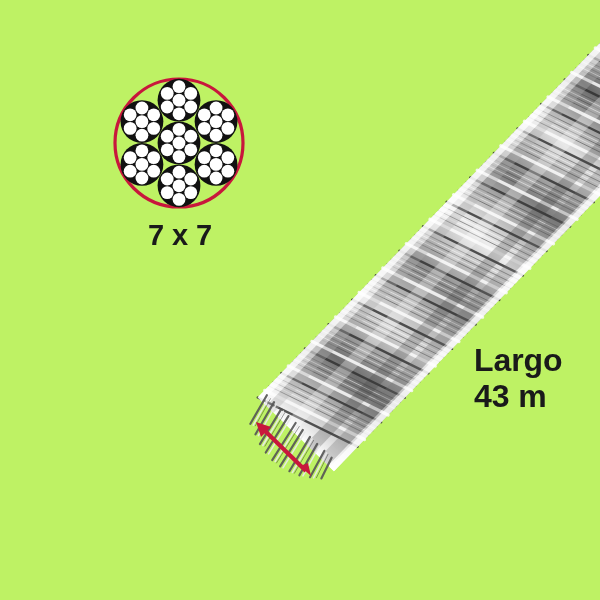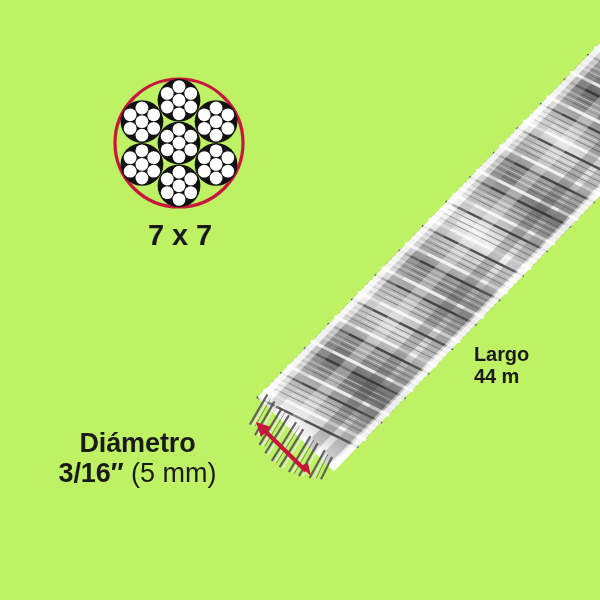--- a/index.html
+++ b/index.html
@@ -58,21 +58,21 @@
     width: 360px;
     text-align: center;
   }
   #strands-label .label-line { font-size: 29px; }
 
   #length-label {
     left: 474px;
     top: 343px;
     text-align: left;
   }
-  #length-label .label-line { font-size: 20px; }
+  #length-label .label-line { font-size: 32px; }
 
   #diameter-label {
     left: 0px;
     top: 428px;
     width: 275px;
     text-align: center;
   }
   #diameter-label .label-line { font-size: 27px; }
   #diameter-label .value-line { font-size: 27px; }
   .unit-soft {
@@ -413,27 +413,23 @@
       </g>
     </svg>
   </div>
 
   <div class="label-block" id="strands-label">
     <span class="label-line">7 x 7</span>
   </div>
 
   <div class="label-block" id="length-label">
     <span class="label-line">Largo</span>
-    <span class="label-line">44 m</span>
+    <span class="label-line">43 m</span>
   </div>
 
-  <div class="label-block" id="diameter-label">
-    <span class="label-line">Diámetro</span>
-    <span class="label-line value-line"><span>3/16″</span><span class="unit-soft"> (5 mm)</span></span>
-  </div>
 
   <div id="diameter-arrow">
     <svg viewBox="0 0 90 82" xmlns="http://www.w3.org/2000/svg">
       <g stroke="#C8173C" stroke-width="4.2" fill="none" stroke-linecap="butt">
         <line x1="21" y1="19" x2="66" y2="63"></line>
       </g>
 
       <polygon points="16,14 31,19 21,29" fill="#C8173C"></polygon>
 
       <polygon points="71,68 60,58 68,55" fill="#C8173C"></polygon>

